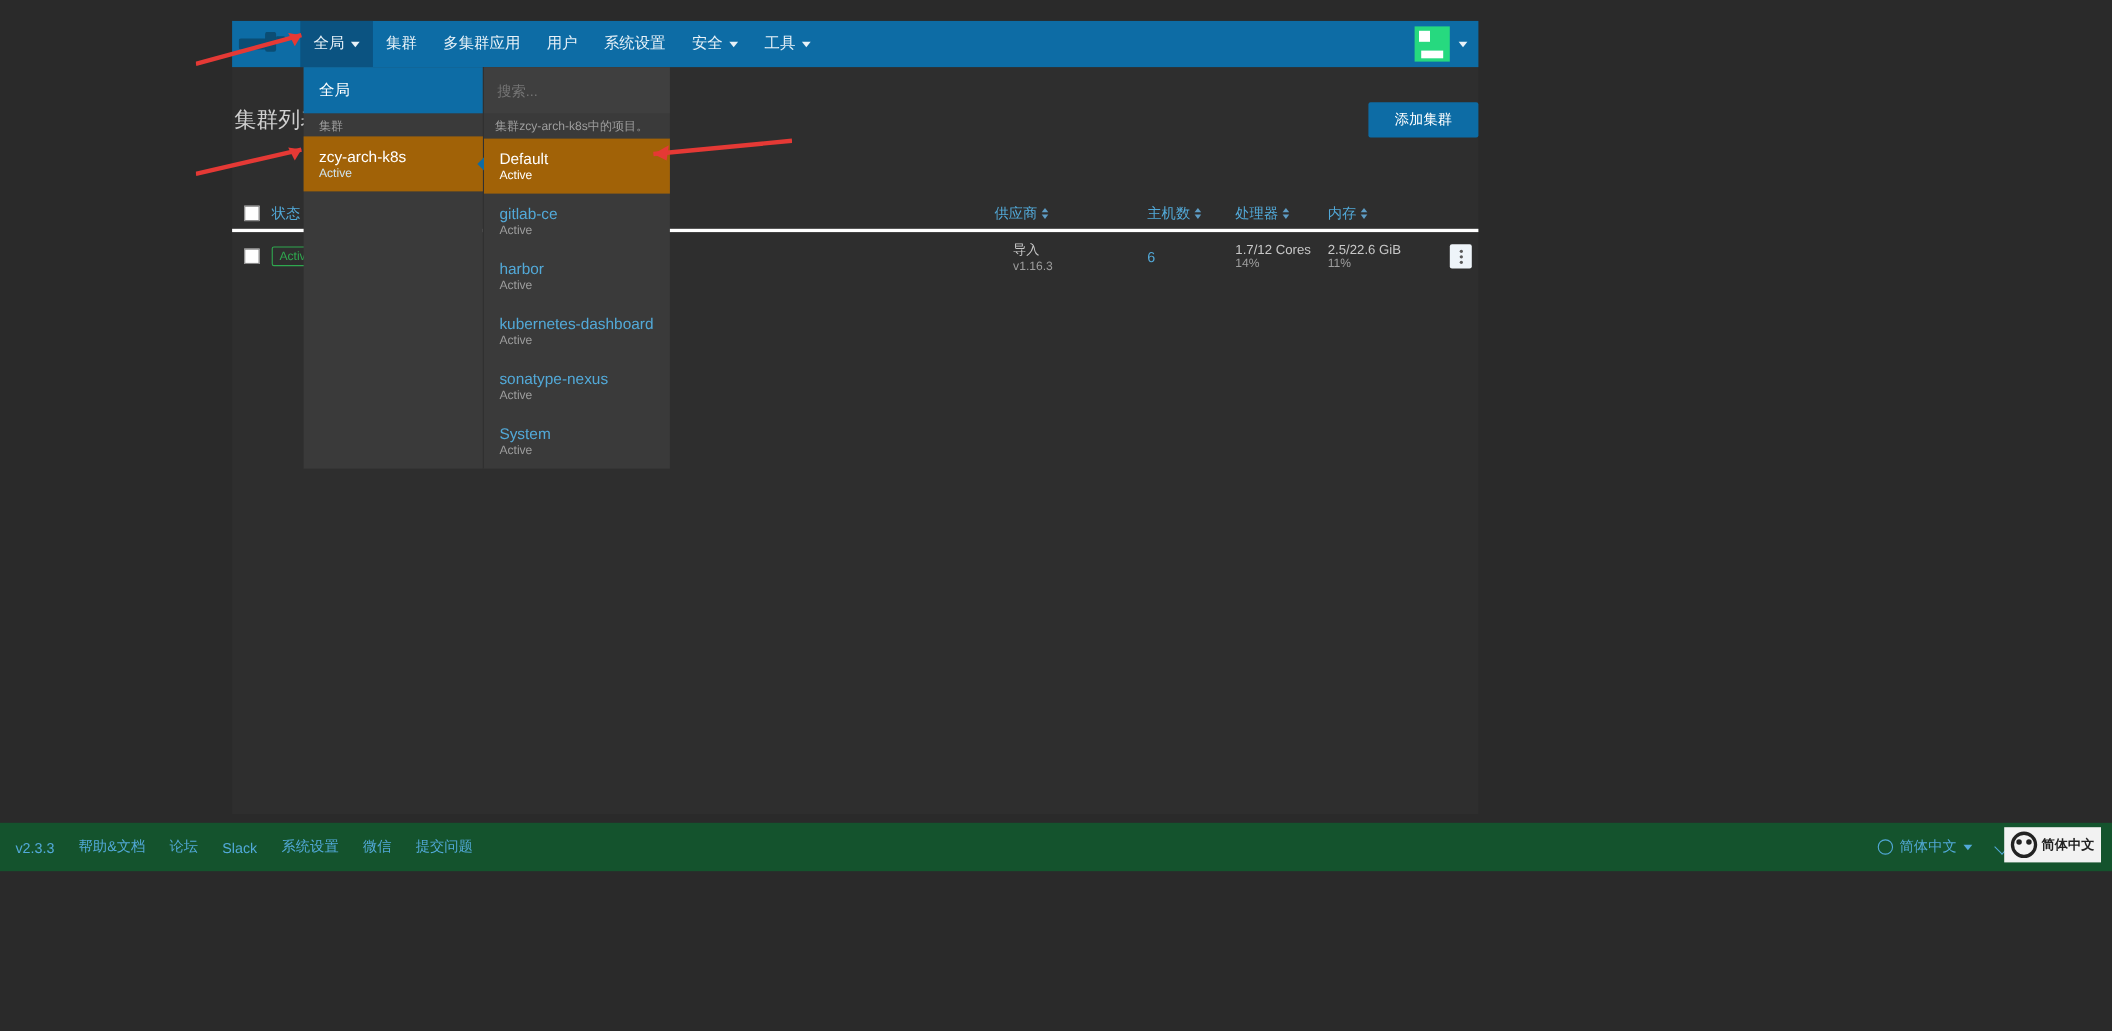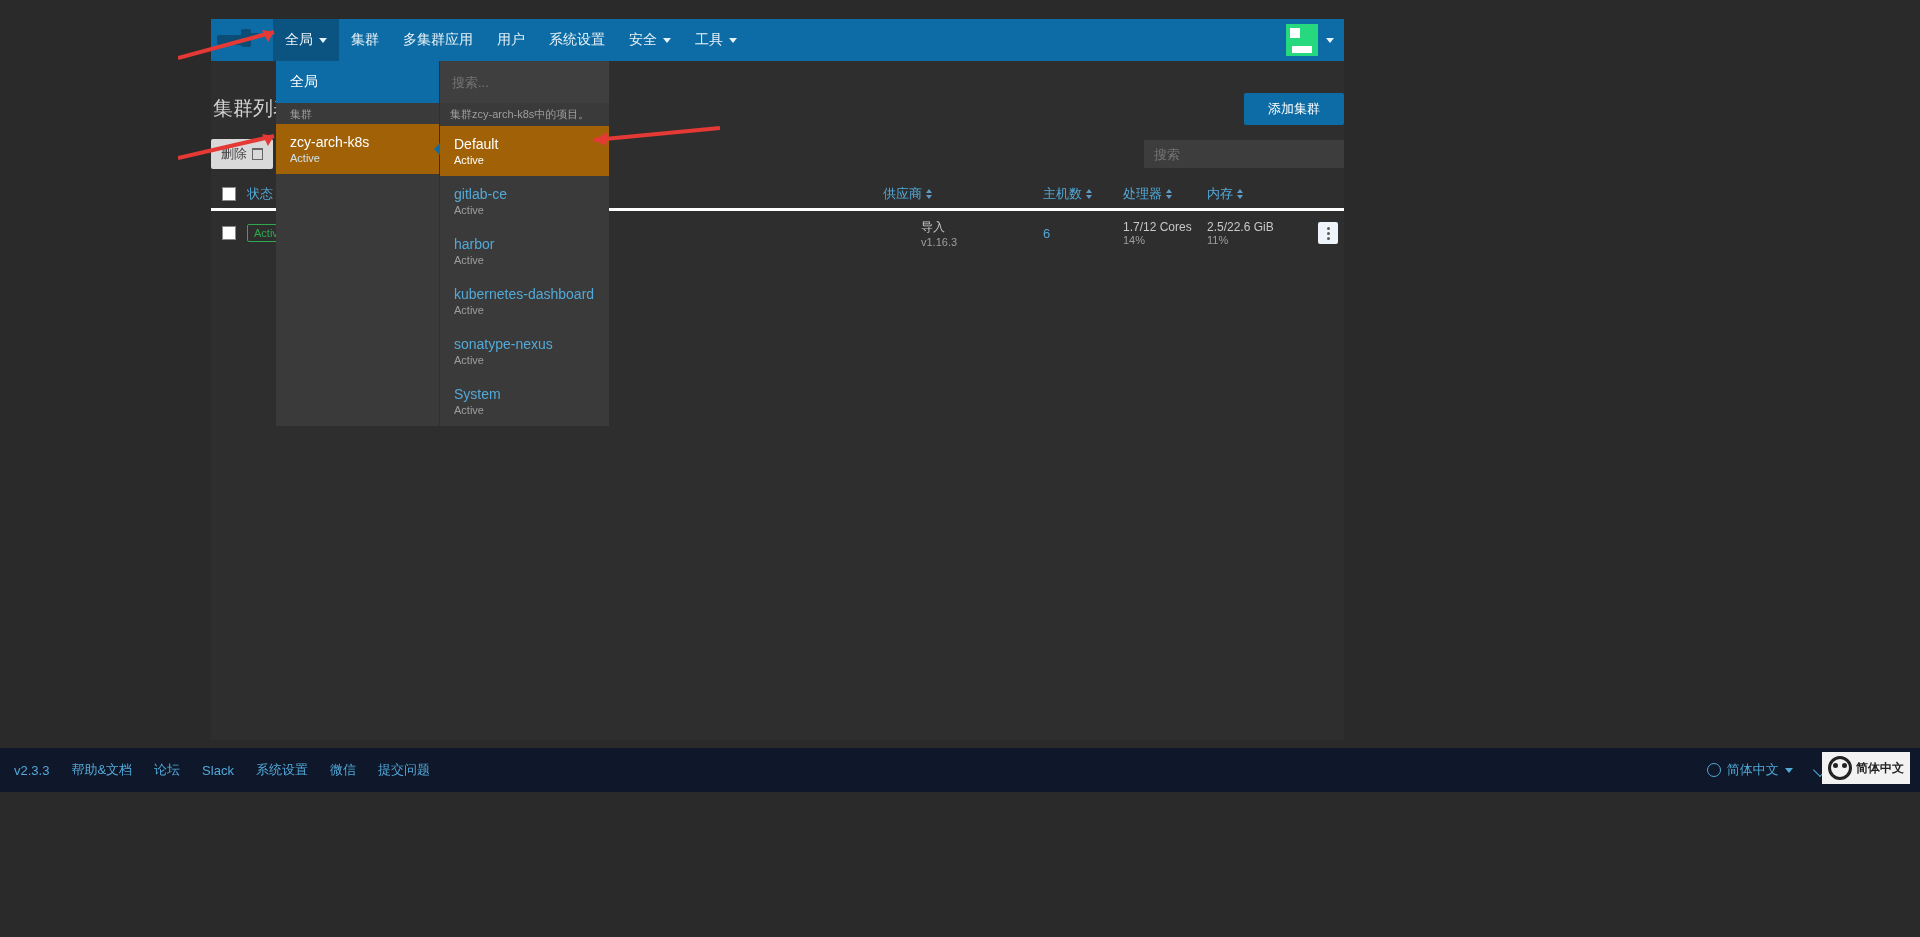--- a/index.html
+++ b/index.html
@@ -181,21 +181,21 @@
   border-bottom:3px solid #ffffff;
   font-size:13px;color:#52a9d8;
 }
 .thead .sort{
   display:inline-block;margin-left:4px;vertical-align:middle;
 }
 .sort .up{width:0;height:0;border-left:3px solid transparent;border-right:3px solid transparent;border-bottom:4px solid #5e9cc4;margin-bottom:2px;}
 .sort .down{width:0;height:0;border-left:3px solid transparent;border-right:3px solid transparent;border-top:4px solid #5e9cc4;}
 .th-check{width:36px;display:flex;justify-content:center;}
 .th-status{width:92px;}
-.th-provider{position:absolute;left:672px;}
+.th-provider{position:absolute;left:693px;}
 .th-hosts{position:absolute;left:832px;}
 .th-cpu{position:absolute;left:912px;}
 .th-mem{position:absolute;left:996px;}
 .th input[type=checkbox]{appearance:none;width:14px;height:14px;background:#fff;border:1px solid #888;}
 
 .trow{
   display:flex;align-items:center;height:44px;position:relative;
 }
 .td-check{width:36px;display:flex;justify-content:center;}
 .td-check input{appearance:none;width:14px;height:14px;background:#fff;border:1px solid #888;}
@@ -214,21 +214,21 @@
   position:absolute;right:6px;width:20px;height:22px;
   background:#eef4f9;border-radius:2px;
   display:flex;flex-direction:column;justify-content:center;align-items:center;gap:2px;
   cursor:pointer;
 }
 .td-menu .dot{width:3px;height:3px;border-radius:50%;background:#5a5a5a;}
 
 
 .footer{
   position:absolute;left:0;right:0;bottom:145px;height:44px;
-  background:#0f172a;
+  background:#14532d;
   display:flex;align-items:center;padding:0 14px;gap:22px;
   color:#52a9d8;font-size:13px;
 }
 .footer .ver{color:#52a9d8;}
 .footer .spacer{flex:1;}
 .footer .lang{display:flex;align-items:center;gap:6px;color:#52a9d8;}
 .footer .dl{display:flex;align-items:center;gap:6px;color:#52a9d8;}
 .footer .globe{width:14px;height:14px;border:1.5px solid #52a9d8;border-radius:50%;}
 .footer .dlicon{width:10px;height:10px;border:1.5px solid #52a9d8;border-top:none;border-left:none;transform:rotate(45deg);}
 
@@ -339,27 +339,20 @@
           <span class="sub">Active</span>
         </div>
       </div>
     </div>
 
     <div class="page-head">
       <div class="page-title">集群列表</div>
       <button class="add-btn">添加集群</button>
     </div>
 
-    <div class="toolbar">
-      <button class="del-btn">
-        <span>删除</span>
-        <span class="trash"></span>
-      </button>
-      <input class="search-box" placeholder="搜索" style="">
-    </div>
 
     <div class="table">
       <div class="thead">
         <div class="th-check th">
             <input type="checkbox" style="">
           </div>
         <div class="th-status"><span>状态</span><span class="sort"><div class="up"></div><div class="down"></div></span></div>
         <div class="th-provider"><span>供应商</span><span class="sort"><div class="up"></div><div class="down"></div></span></div>
         <div class="th-hosts"><span>主机数</span><span class="sort"><div class="up"></div><div class="down"></div></span></div>
         <div class="th-cpu"><span>处理器</span><span class="sort"><div class="up"></div><div class="down"></div></span></div>

